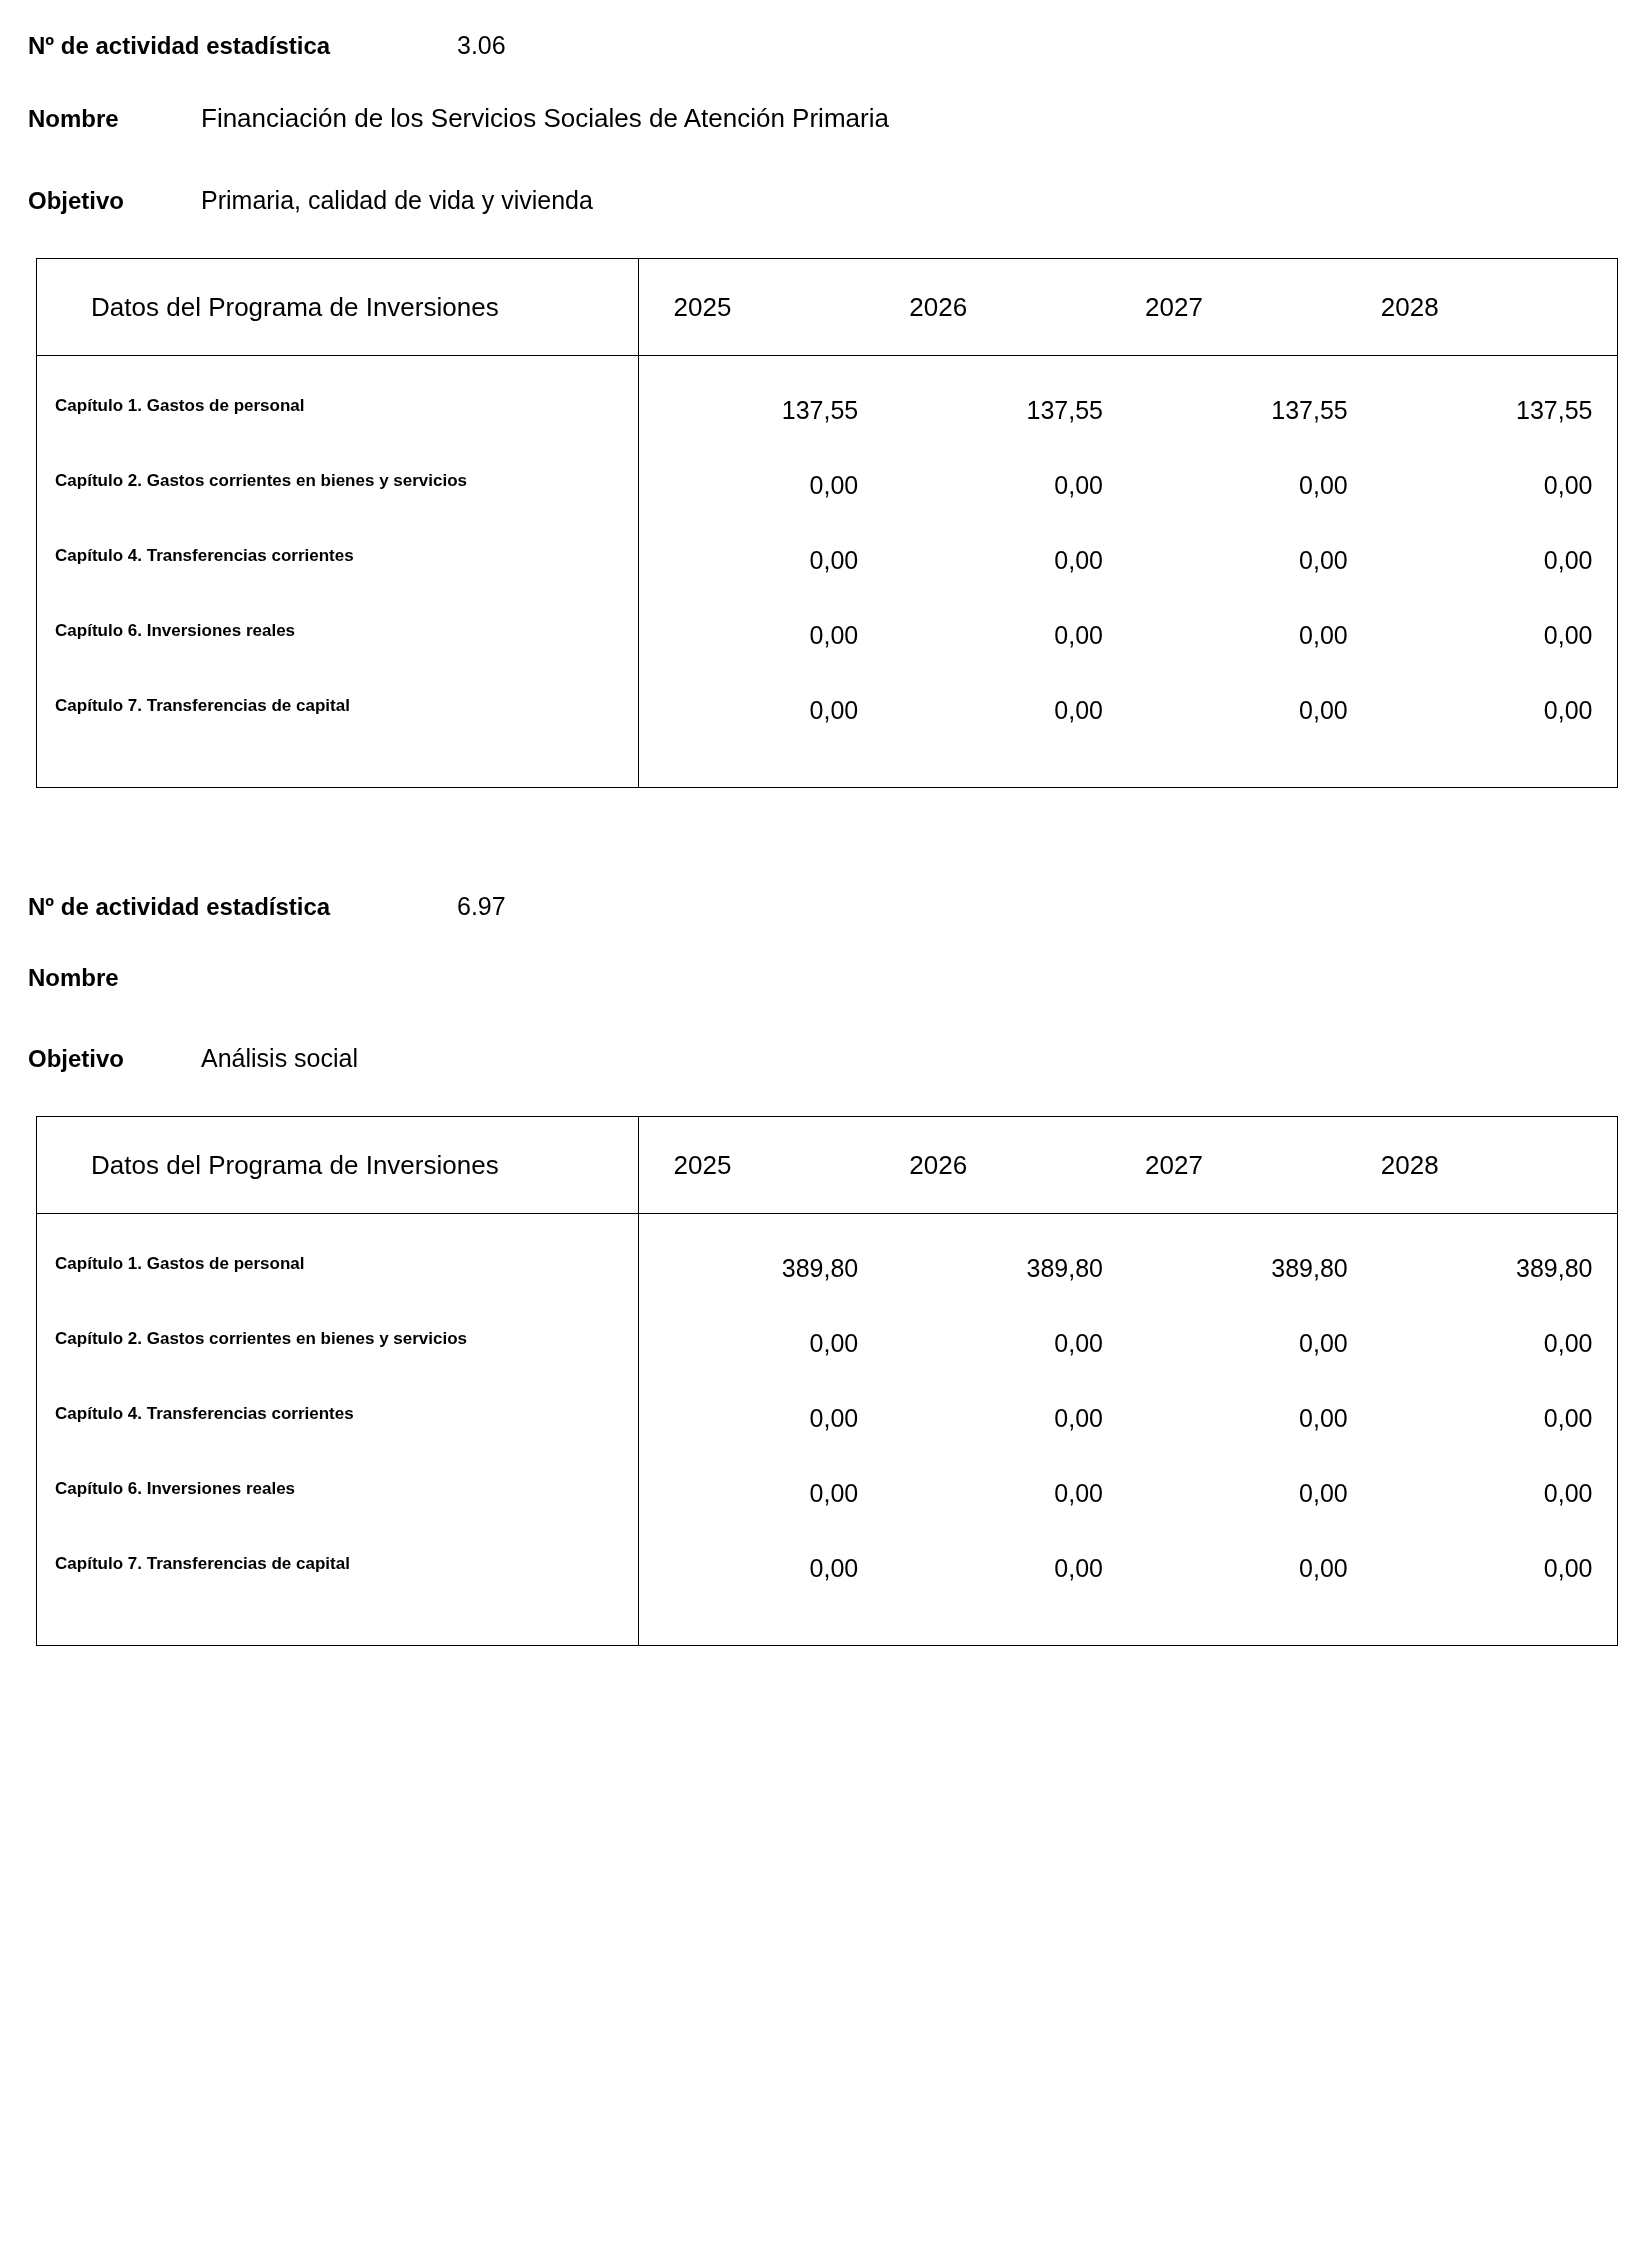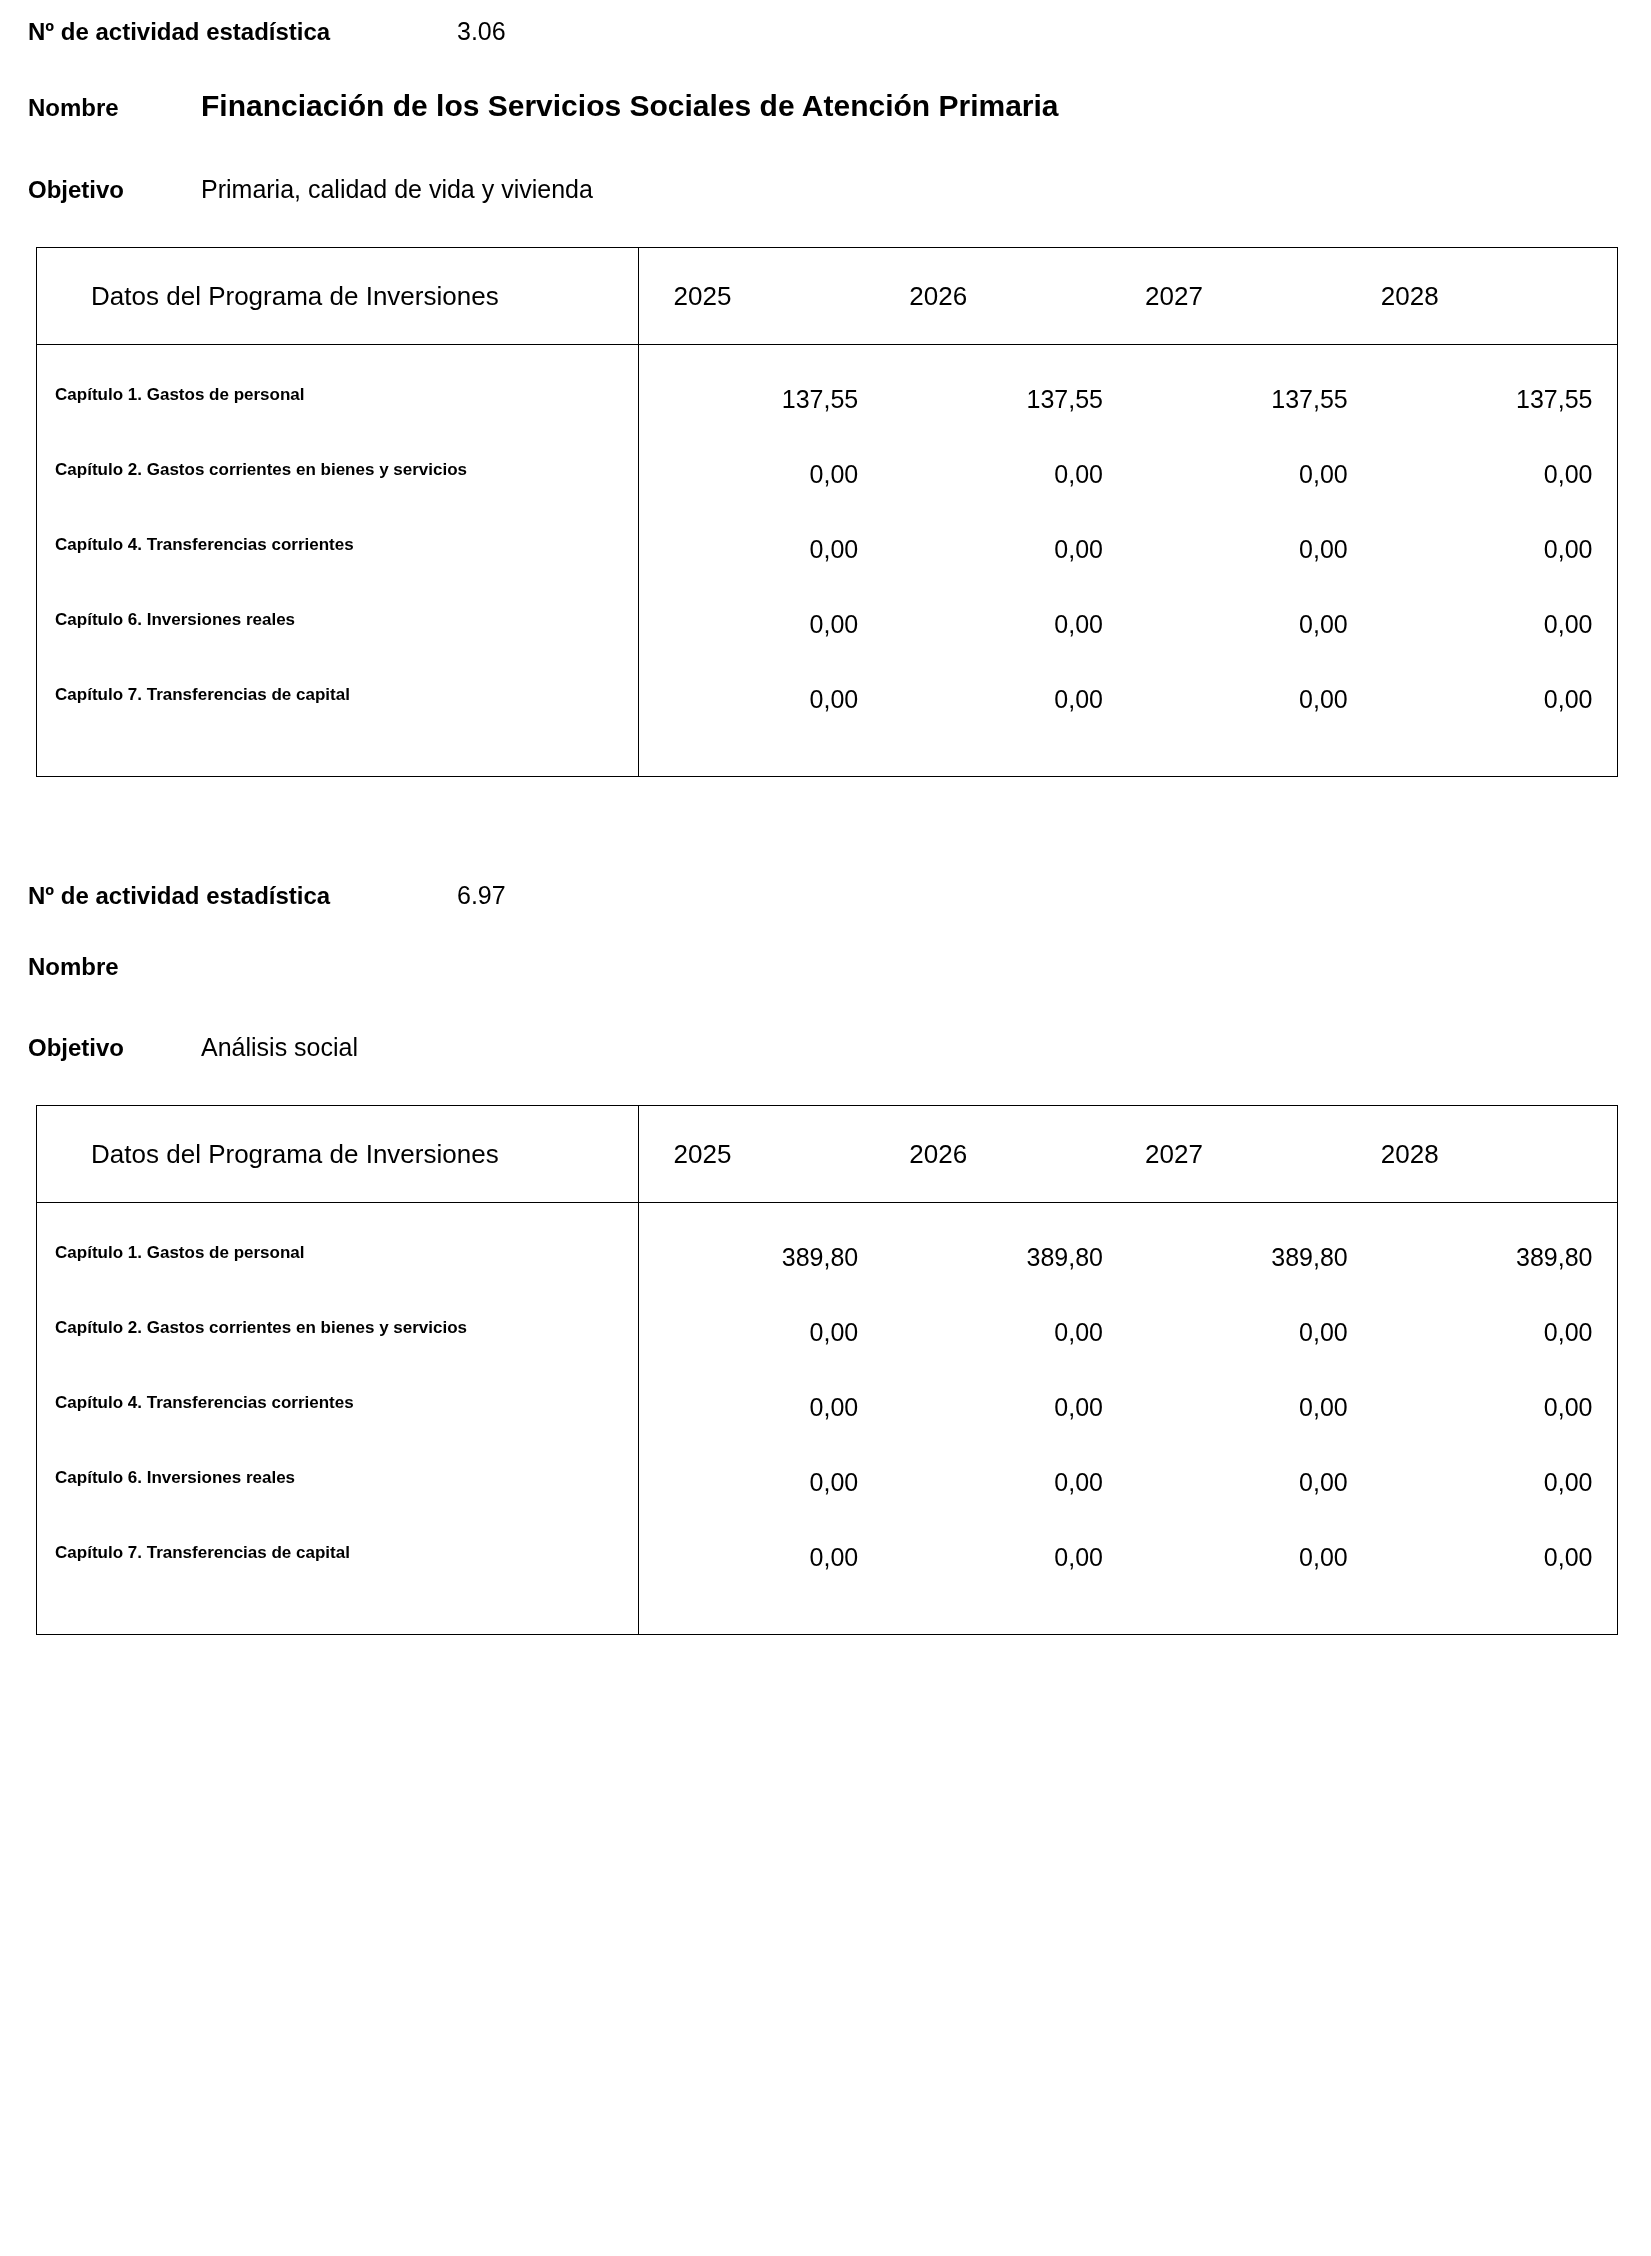--- a/index.html
+++ b/index.html
@@ -5,29 +5,29 @@
   * { box-sizing: border-box; }
   html, body { margin: 0; padding: 0; }
   body {
     width: 1652px;
     height: 2257px;
     background: #ffffff;
     color: #000000;
     font-family: "Liberation Sans", "DejaVu Sans", sans-serif;
     overflow: hidden;
   }
-  .page { padding: 17px 28px 0 28px; }
+  .page { padding: 31px 28px 0 28px; }
 
   
   .field { display: flex; align-items: baseline; margin-bottom: 43px; }
   .lbl { font-weight: 700; font-size: 24px; flex: 0 0 auto; }
   .field-activity .lbl { width: 429px; }
   .field-nombre .lbl, .field-objetivo .lbl { width: 173px; }
   .val { font-size: 25px; }
-  .name-val { font-size: 30px; font-weight: bold; }
+  .name-val { font-size: 26px; }
   .field-nombre { margin-bottom: 52px; }
 
   
   .invest-table {
     position: relative;
     margin-left: 7.5px;
     margin-top: 26px;
     width: 1582px;
     border: 1.9px solid #000;
   }

